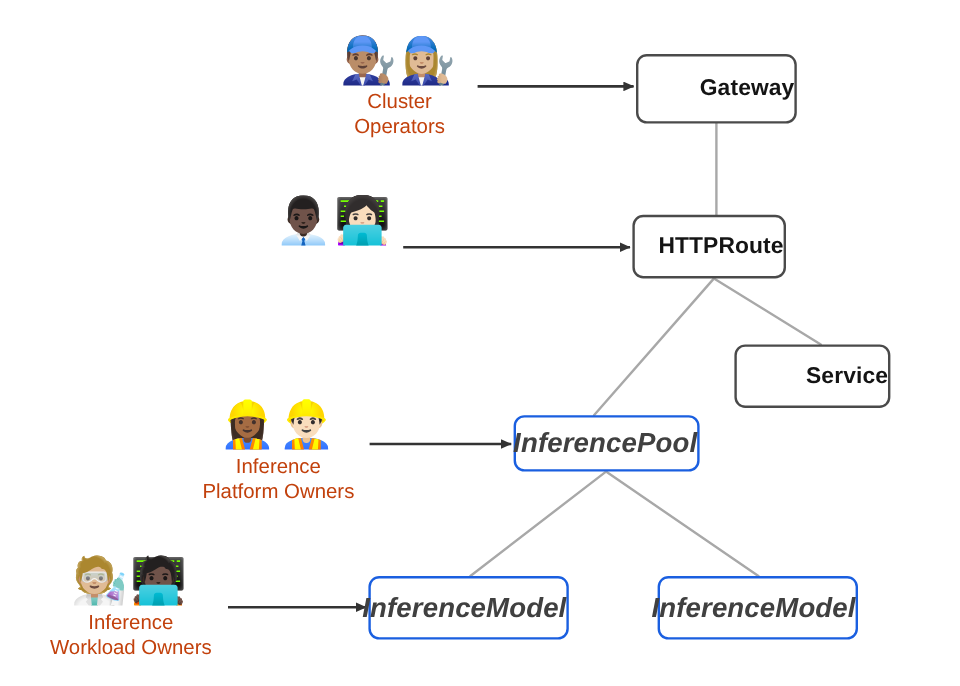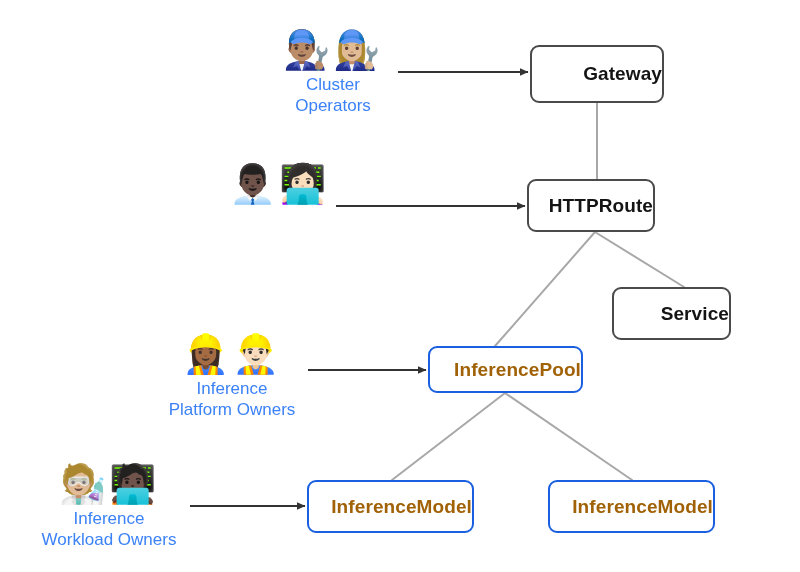--- a/index.html
+++ b/index.html
@@ -38,43 +38,44 @@
     text-align: center;
     z-index: 3;
   }
   .node.core {
     border: 2px solid #4a4a4a;
     color: #141414;
     font-size: 19px;
   }
   .node.ext {
     border: 2.5px solid #1a5fe0;
-    color: #a16207;
-    font-size: 19px;
+    color: #404040;
+    font-size: 23px;
+    font-style: italic;
   }
   
   .persona {
     position: absolute;
     display: flex;
     flex-direction: column;
     align-items: center;
     z-index: 3;
   }
   .persona-emojis {
     font-size: 38px;
     line-height: 44px;
     letter-spacing: 2px;
     font-family: "DejaVu Sans", sans-serif;
     white-space: nowrap;
   }
   .persona-label {
     margin-top: 2px;
     font-size: 17px;
     line-height: 21px;
-    color: #3b82f6;
+    color: #c2410c;
     text-align: center;
     white-space: pre-line;
   }
 </style>
 </head>
 <body>
 
 <div id="canvas">
 
   <svg id="edges" viewBox="0 0 800 572" width="800" height="572" xmlns="http://www.w3.org/2000/svg">
@@ -98,21 +99,21 @@
       </g>
   </svg>
 
   <div id="node-layer">
       <div class="node core" style="left: 530px; top: 45px; width: 134px; height: 58px;">
         <span>Gateway</span>
       </div>
       <div class="node core" style="left: 527px; top: 179px; width: 128px; height: 53px;">
         <span>HTTPRoute</span>
       </div>
-      <div class="node core" style="left: 612px; top: 287px; width: 119px; height: 53px;">
+      <div class="node core" style="left: 612px; top: 287px; width: 130px; height: 53px;">
         <span>Service</span>
       </div>
       <div class="node ext" style="left: 428px; top: 346px; width: 155px; height: 47px;">
         <span>InferencePool</span>
       </div>
       <div class="node ext" style="left: 307px; top: 480px; width: 167px; height: 53px;">
         <span>InferenceModel</span>
       </div>
       <div class="node ext" style="left: 548px; top: 480px; width: 167px; height: 53px;">
         <span>InferenceModel</span>

